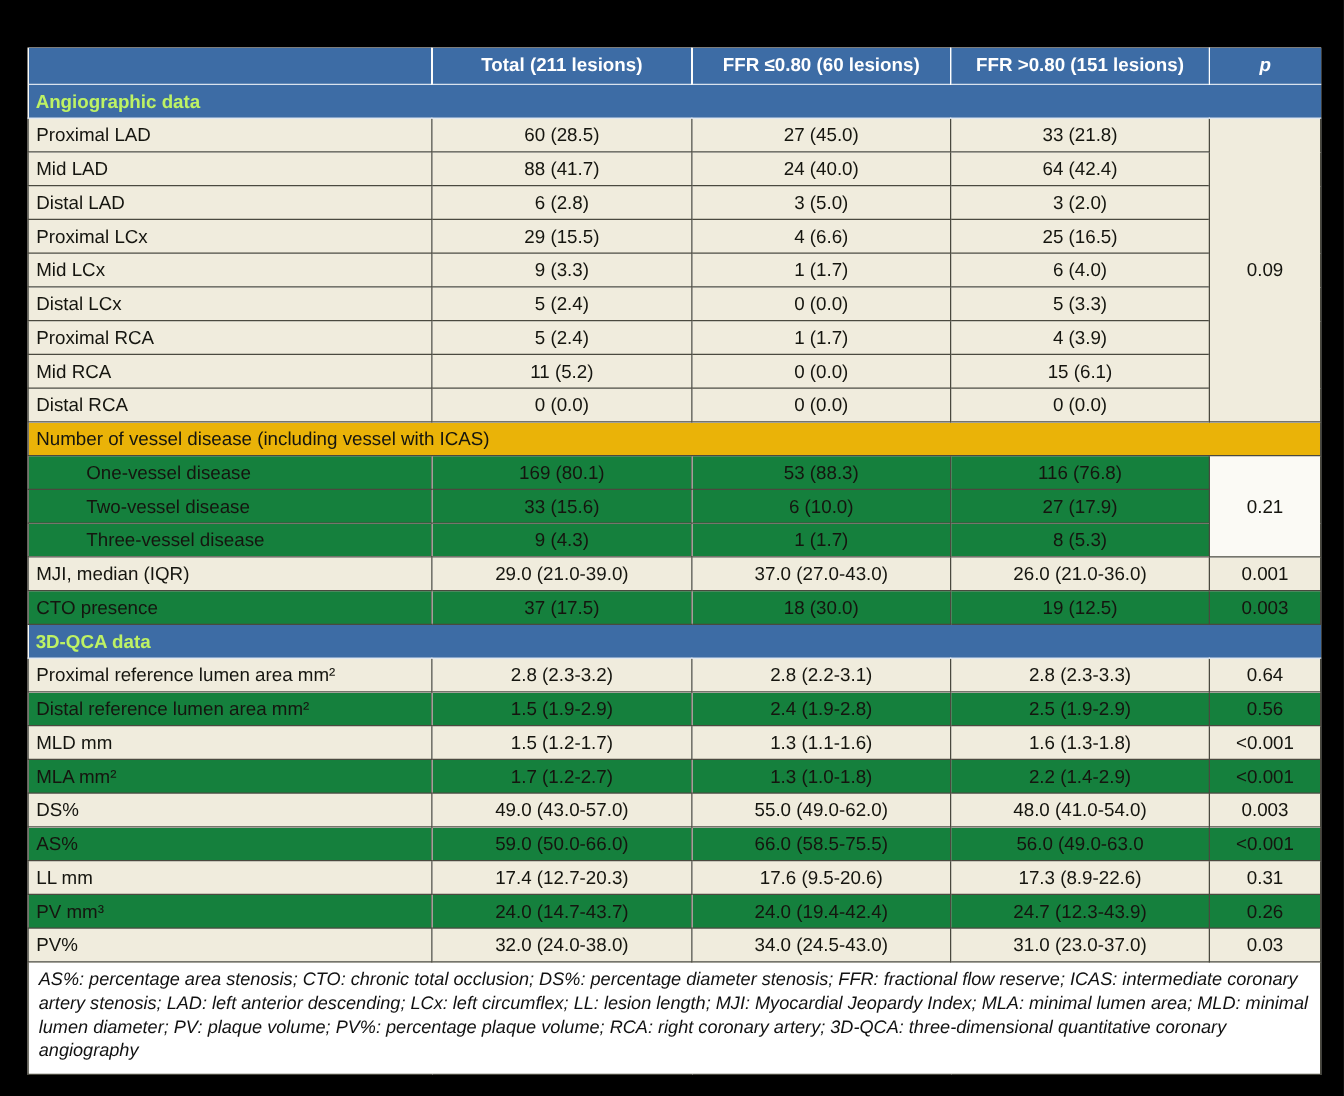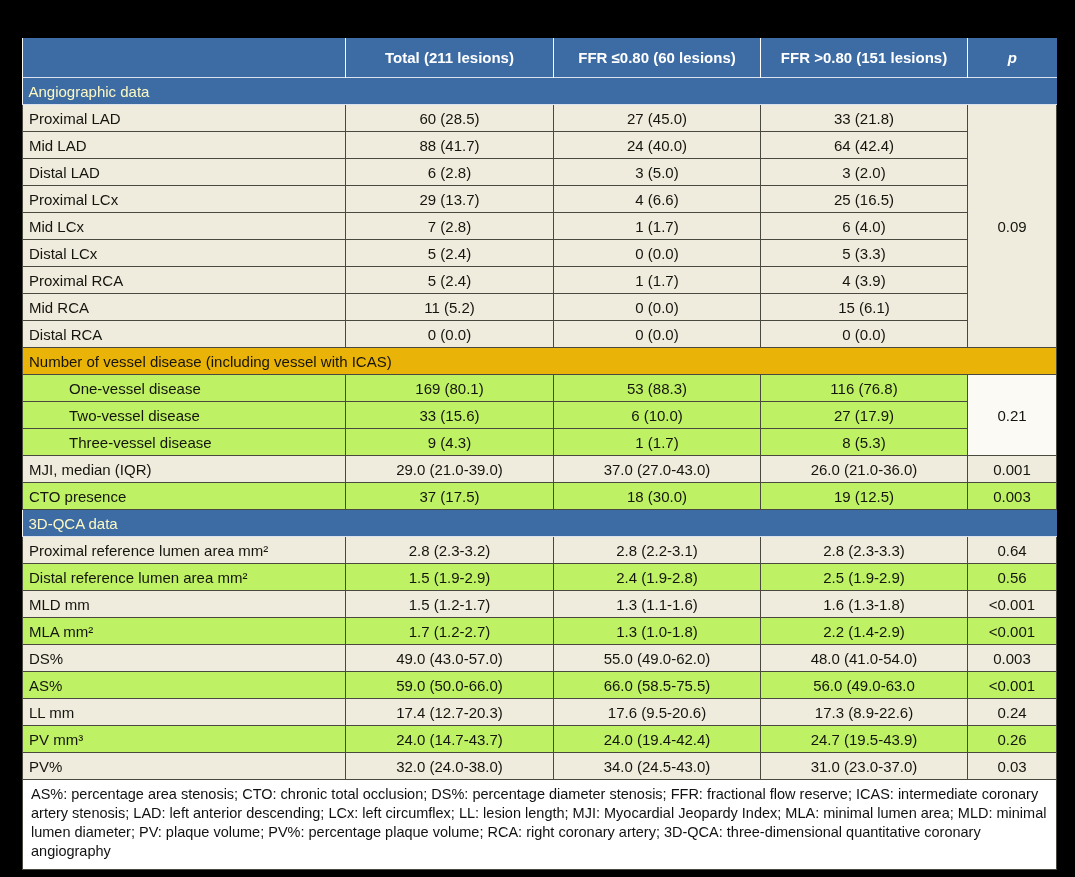--- a/index.html
+++ b/index.html
@@ -38,61 +38,62 @@
     overflow: hidden;
   }
 
   
   tr.head th {
     background: #3d6ca5;
     color: #ffffff;
     font-weight: bold;
     border: none;
     border-left: 1px solid #ffffff;
-    height: 39px;
+    height: 29px;
   }
   tr.head th:first-child { border-left: none; }
   tr.head th.p-col { font-style: italic; }
 
   
   tr.section td {
     background: #3d6ca5;
-    color: #fef9c3;
-    font-weight: normal;
+    color: #bef264;
+    font-weight: bold;
     text-align: left;
     border: none;
     border-top: 1px solid #d9e2ee;
     border-bottom: 1px solid #d9e2ee;
     height: 26px;
   }
 
   
   tr.subheader td {
     background: #eab308;
     text-align: left;
   }
 
   td.lbl { text-align: left; }
   td.lbl.indent { padding-left: 46px; }
 
   tr.beige td { background: #f0ecdd; }
-  tr.white td { background: #bef264; }
+  tr.white td { background: #15803d; }
   td.shade-beige { background: #f0ecdd !important; }
   td.shade-white { background: #fbfaf5 !important; }
 
   
   tr.footnote td {
     background: #ffffff;
     text-align: left;
     white-space: normal;
     font-size: 14.5px;
     line-height: 1.32;
     padding: 5px 8px 7px 8px;
     height: auto;
     color: #111111;
+    font-style: italic;
   }
 </style>
 </head>
 <body>
 
 <table class="paper-table">
   <colgroup>
     <col class="c-label">
       <col class="c-total">
       <col class="c-ffrle">
@@ -127,27 +128,27 @@
       <td>64 (42.4)</td>
     </tr>
     <tr class="beige">
       <td class="lbl">Distal LAD</td>
       <td>6 (2.8)</td>
       <td>3 (5.0)</td>
       <td>3 (2.0)</td>
     </tr>
     <tr class="beige">
       <td class="lbl">Proximal LCx</td>
-      <td>29 (13.7)</td>
+      <td>29 (15.5)</td>
       <td>4 (6.6)</td>
       <td>25 (16.5)</td>
     </tr>
     <tr class="beige">
       <td class="lbl">Mid LCx</td>
-      <td>7 (2.8)</td>
+      <td>9 (3.3)</td>
       <td>1 (1.7)</td>
       <td>6 (4.0)</td>
     </tr>
     <tr class="beige">
       <td class="lbl">Distal LCx</td>
       <td>5 (2.4)</td>
       <td>0 (0.0)</td>
       <td>5 (3.3)</td>
     </tr>
     <tr class="beige">
@@ -252,27 +253,27 @@
       <td>59.0 (50.0-66.0)</td>
       <td>66.0 (58.5-75.5)</td>
       <td>56.0 (49.0-63.0</td>
       <td>&lt;0.001</td>
     </tr>
     <tr class="beige">
       <td class="lbl">LL mm</td>
       <td>17.4 (12.7-20.3)</td>
       <td>17.6 (9.5-20.6)</td>
       <td>17.3 (8.9-22.6)</td>
-      <td>0.24</td>
+      <td>0.31</td>
     </tr>
     <tr class="white">
       <td class="lbl">PV mm³</td>
       <td>24.0 (14.7-43.7)</td>
       <td>24.0 (19.4-42.4)</td>
-      <td>24.7 (19.5-43.9)</td>
+      <td>24.7 (12.3-43.9)</td>
       <td>0.26</td>
     </tr>
     <tr class="beige">
       <td class="lbl">PV%</td>
       <td>32.0 (24.0-38.0)</td>
       <td>34.0 (24.5-43.0)</td>
       <td>31.0 (23.0-37.0)</td>
       <td>0.03</td>
     </tr>
 

